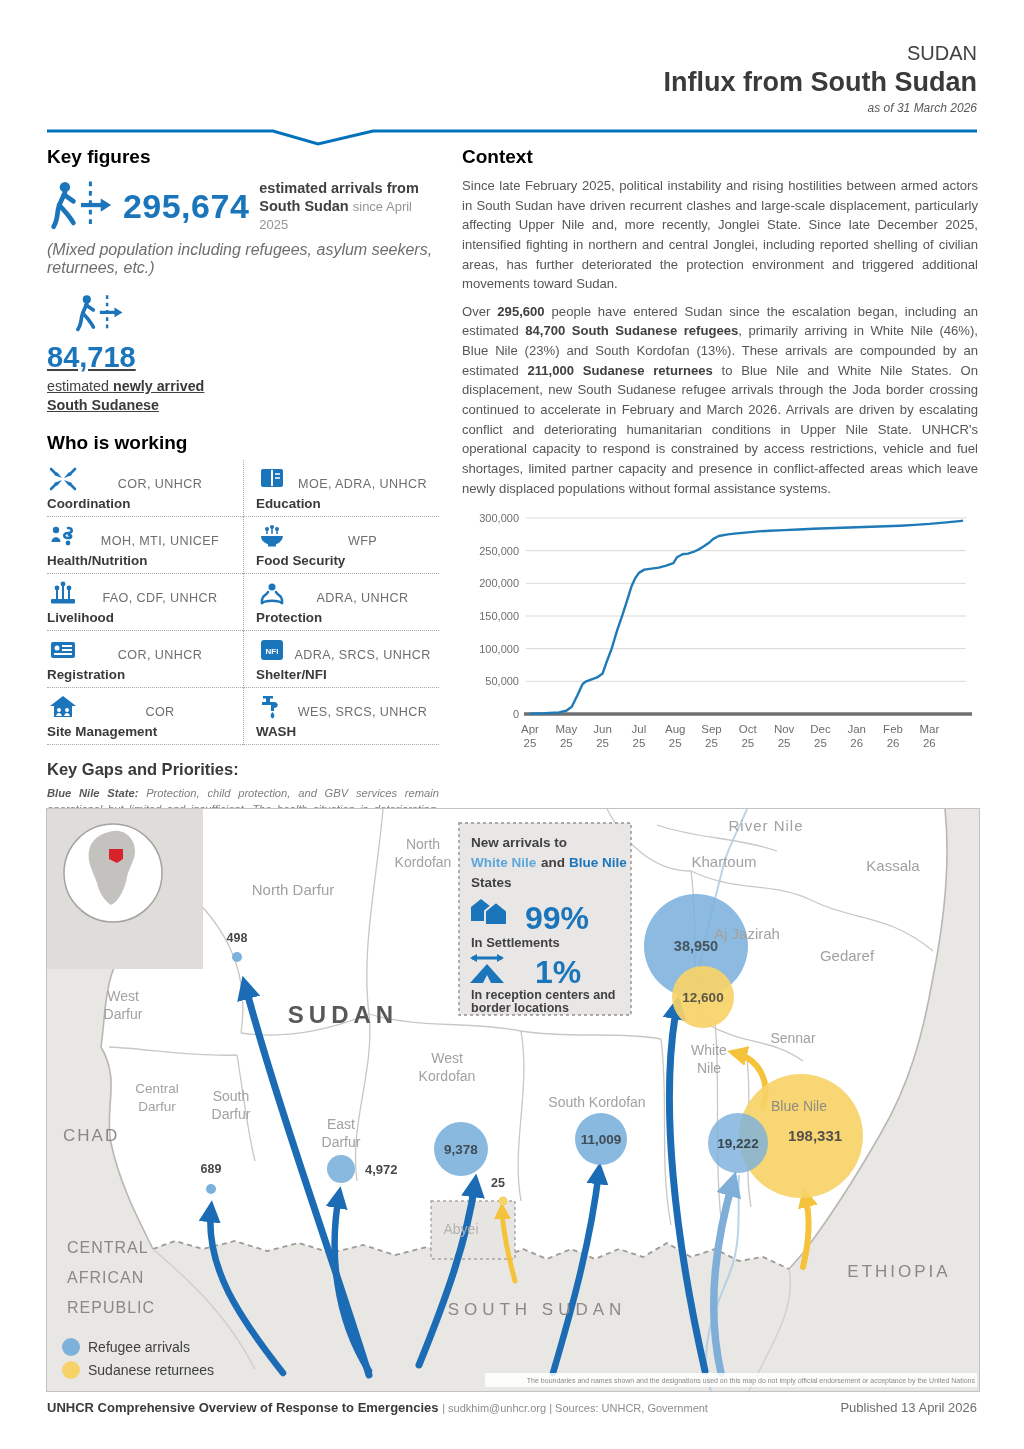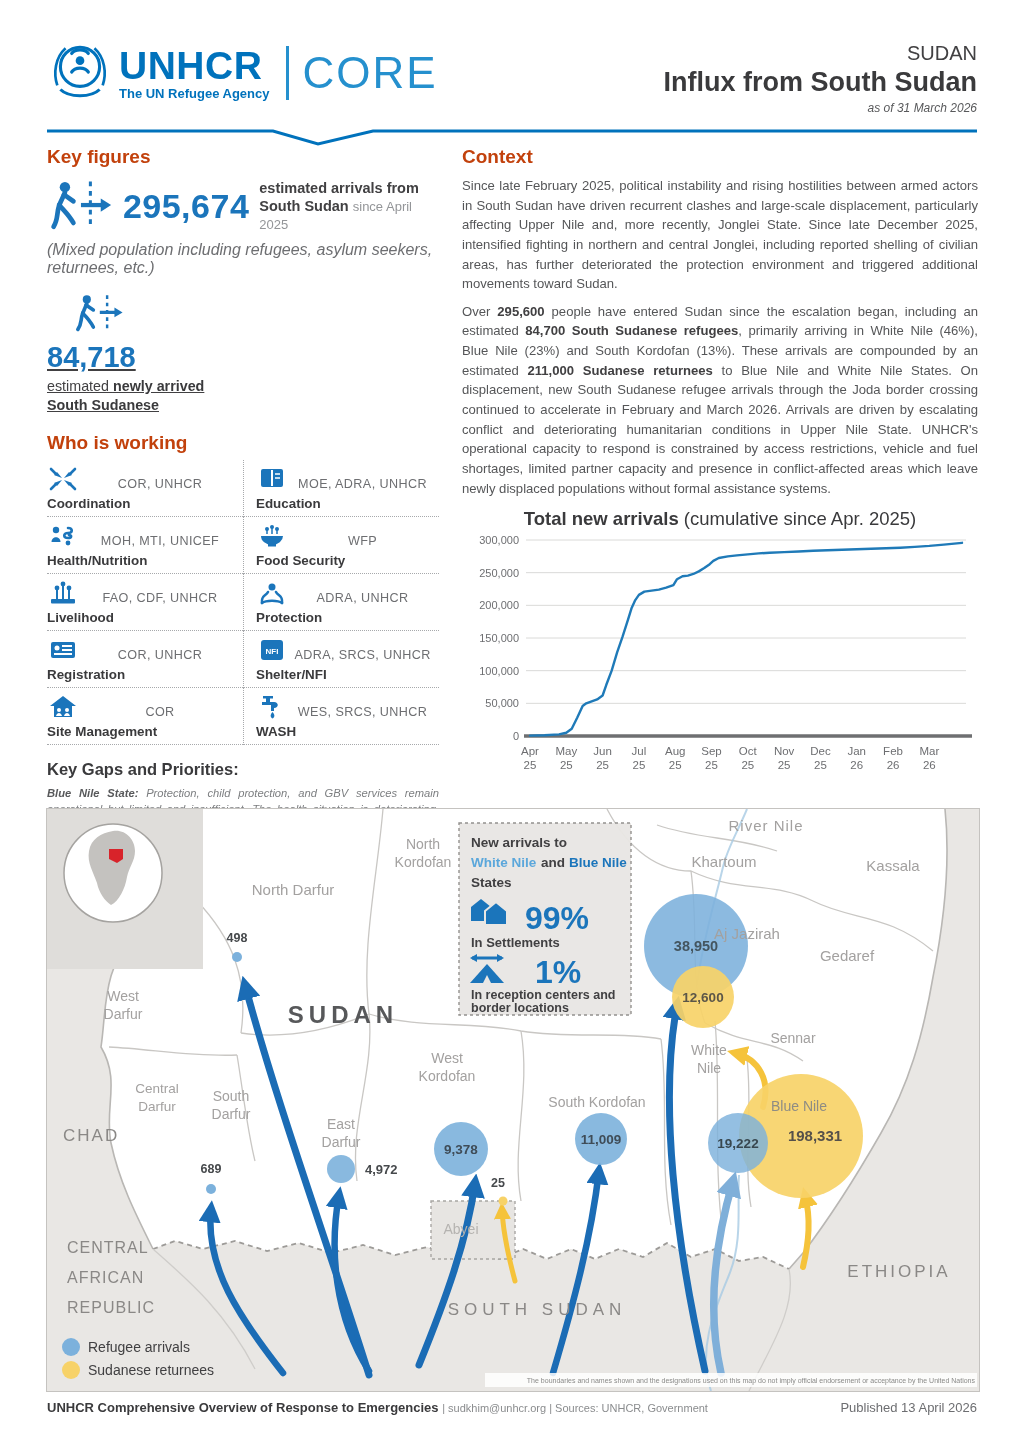--- a/index.html
+++ b/index.html
@@ -14,21 +14,21 @@
   .logo-div{width:3px;height:54px;background:#2590CE;margin:0 14px 0 16px;}
   .logo-core{font-size:44px;font-weight:400;color:#2590CE;letter-spacing:2px;}
   .head-right{position:absolute;right:47px;top:42px;text-align:right;}
   .head-country{font-size:20px;color:#414042;}
   .head-title{font-size:27px;font-weight:800;color:#3A3A3C;margin-top:2px;}
   .head-asof{font-size:12px;font-style:italic;color:#58595B;margin-top:3px;}
   .head-divider{position:absolute;left:47px;top:128px;}
   
   .col-left{position:absolute;left:47px;top:146px;width:392px;}
   .col-right{position:absolute;left:462px;top:146px;width:516px;}
-  h2.sec{font-size:19px;font-weight:800;color:#c2410c;margin:0 0 6px 0;}
+  h2.sec{font-size:19px;font-weight:800;color:#000000;margin:0 0 6px 0;}
   
   .fig-row{display:flex;align-items:center;margin-top:10px;}
   .fig-num-big{font-size:34px;font-weight:800;color:#1B75BB;margin-left:8px;letter-spacing:.5px;}
   .fig-lbl{margin-left:10px;width:180px;font-size:14.5px;font-weight:700;color:#414042;line-height:1.25;}
   .fig-lbl .lt{font-weight:400;color:#939598;font-size:13px;}
   .fig-note{font-size:16px;font-style:italic;color:#6D6E71;margin-top:7px;}
   .two-fig{display:flex;margin-top:16px;}
   .two-fig .box{width:52%;text-decoration:underline;}
   .two-fig .box+.box{width:48%;}
   .tf-icon{margin-left:26px;}
@@ -61,37 +61,20 @@
   .foot-left .b{font-weight:700;}
   .foot-left .g{font-size:11px;color:#8A8C8E;}
   .foot-right{font-size:13px;color:#6D6E71;}
   svg text{font-family:"Liberation Sans",sans-serif;}
 </style>
 </head>
 <body>
 
 <div class="page">
 
-  <div class="logo-row">
-    <svg class="logo-emblem" viewBox="0 0 64 64">
-      <circle cx="32" cy="26" r="19" fill="none" stroke="#0072BC" stroke-width="3"></circle>
-      <circle cx="32" cy="20" r="4.2" fill="#0072BC"></circle>
-      <path d="M24,31 C27,26 37,26 40,31" fill="none" stroke="#0072BC" stroke-width="3.2" stroke-linecap="round"></path>
-      <path d="M24,13 C27,8.5 37,8.5 40,13" fill="none" stroke="#0072BC" stroke-width="3.2" stroke-linecap="round"></path>
-      <path d="M10,44 C6,32 8,17 18,8" fill="none" stroke="#0072BC" stroke-width="2.6"></path>
-      <path d="M54,44 C58,32 56,17 46,8" fill="none" stroke="#0072BC" stroke-width="2.6"></path>
-      <path d="M13,48 C21,56 43,56 51,48" fill="none" stroke="#0072BC" stroke-width="3"></path>
-    </svg>
-    <div class="logo-txt">
-      <div class="logo-unhcr">UNHCR</div>
-      <div class="logo-tag">The UN Refugee Agency</div>
-    </div>
-    <div class="logo-div"></div>
-    <div class="logo-core">CORE</div>
-  </div>
 
   <div class="head-right">
     <div class="head-country">SUDAN</div>
     <div class="head-title">Influx from South Sudan</div>
     <div class="head-asof">as of 31 March 2026</div>
   </div>
 
   <svg class="head-divider" width="930" height="20">
     <path d="M0,3 H226 L271,16 L326,3 H930" fill="none" stroke="#0072BC" stroke-width="3"></path>
   </svg>
@@ -297,24 +280,20 @@
       <b>Blue Nile State:</b><span> Protection, child protection, and GBV services remain operational but limited and insufficient. The health situation is deteriorating. MSF has closed two emergency clinics, and both IMC and IRC have also ceased operations. The remaining health services are functioning with minimal staffing and insufficient medical supplies. Regarding maternal health, deliveries are currently being handled by returnee midwives using only limited delivery kits.</span>
     </div>
   </div>
 
   <div class="col-right ctx">
     <h2 class="sec">Context</h2>
     <p>Since late February 2025, political instability and rising hostilities between armed actors in South Sudan have driven recurrent clashes and large-scale displacement, particularly affecting Upper Nile and, more recently, Jonglei State. Since late December 2025, intensified fighting in northern and central Jonglei, including reported shelling of civilian areas, has further deteriorated the protection environment and triggered additional movements toward Sudan.</p>
     <p><span>Over </span><span style="font-weight: bold; color: rgb(65, 64, 66);">295,600</span><span> people have entered Sudan since the escalation began, including an estimated </span><span style="font-weight: bold; color: rgb(65, 64, 66);">84,700 South Sudanese refugees</span><span>, primarily arriving in White Nile (46%), Blue Nile (23%) and South Kordofan (13%). These arrivals are compounded by an estimated </span><span style="font-weight: bold; color: rgb(65, 64, 66);">211,000 Sudanese returnees</span><span> to Blue Nile and White Nile States. On displacement, new South Sudanese refugee arrivals through the Joda border crossing continued to accelerate in February and March 2026. Arrivals are driven by escalating conflict and deteriorating humanitarian conditions in Upper Nile State. UNHCR's operational capacity to respond is constrained by access restrictions, vehicle and fuel shortages, limited partner capacity and presence in conflict-affected areas which leave newly displaced populations without formal assistance systems.</span></p>
 
     <div class="chart-wrap">
-      <div class="chart-title">
-        <span class="b">Total new arrivals</span>
-        <span>(cumulative since Apr. 2025)</span>
-      </div>
       <svg width="516" height="248" viewBox="0 0 516 248">
           <text x="57" y="210" text-anchor="end" font-size="11" fill="#6D6E71">0</text>
           <line x1="64" y1="173.33333333333334" x2="504" y2="173.33333333333334" stroke="#DADAD8" stroke-width="1"></line>
           <text x="57" y="177.33333333333334" text-anchor="end" font-size="11" fill="#6D6E71">50,000</text>
           <line x1="64" y1="140.66666666666669" x2="504" y2="140.66666666666669" stroke="#DADAD8" stroke-width="1"></line>
           <text x="57" y="144.66666666666669" text-anchor="end" font-size="11" fill="#6D6E71">100,000</text>
           <line x1="64" y1="108" x2="504" y2="108" stroke="#DADAD8" stroke-width="1"></line>
           <text x="57" y="112" text-anchor="end" font-size="11" fill="#6D6E71">150,000</text>
           <line x1="64" y1="75.33333333333334" x2="504" y2="75.33333333333334" stroke="#DADAD8" stroke-width="1"></line>
           <text x="57" y="79.33333333333334" text-anchor="end" font-size="11" fill="#6D6E71">200,000</text>

